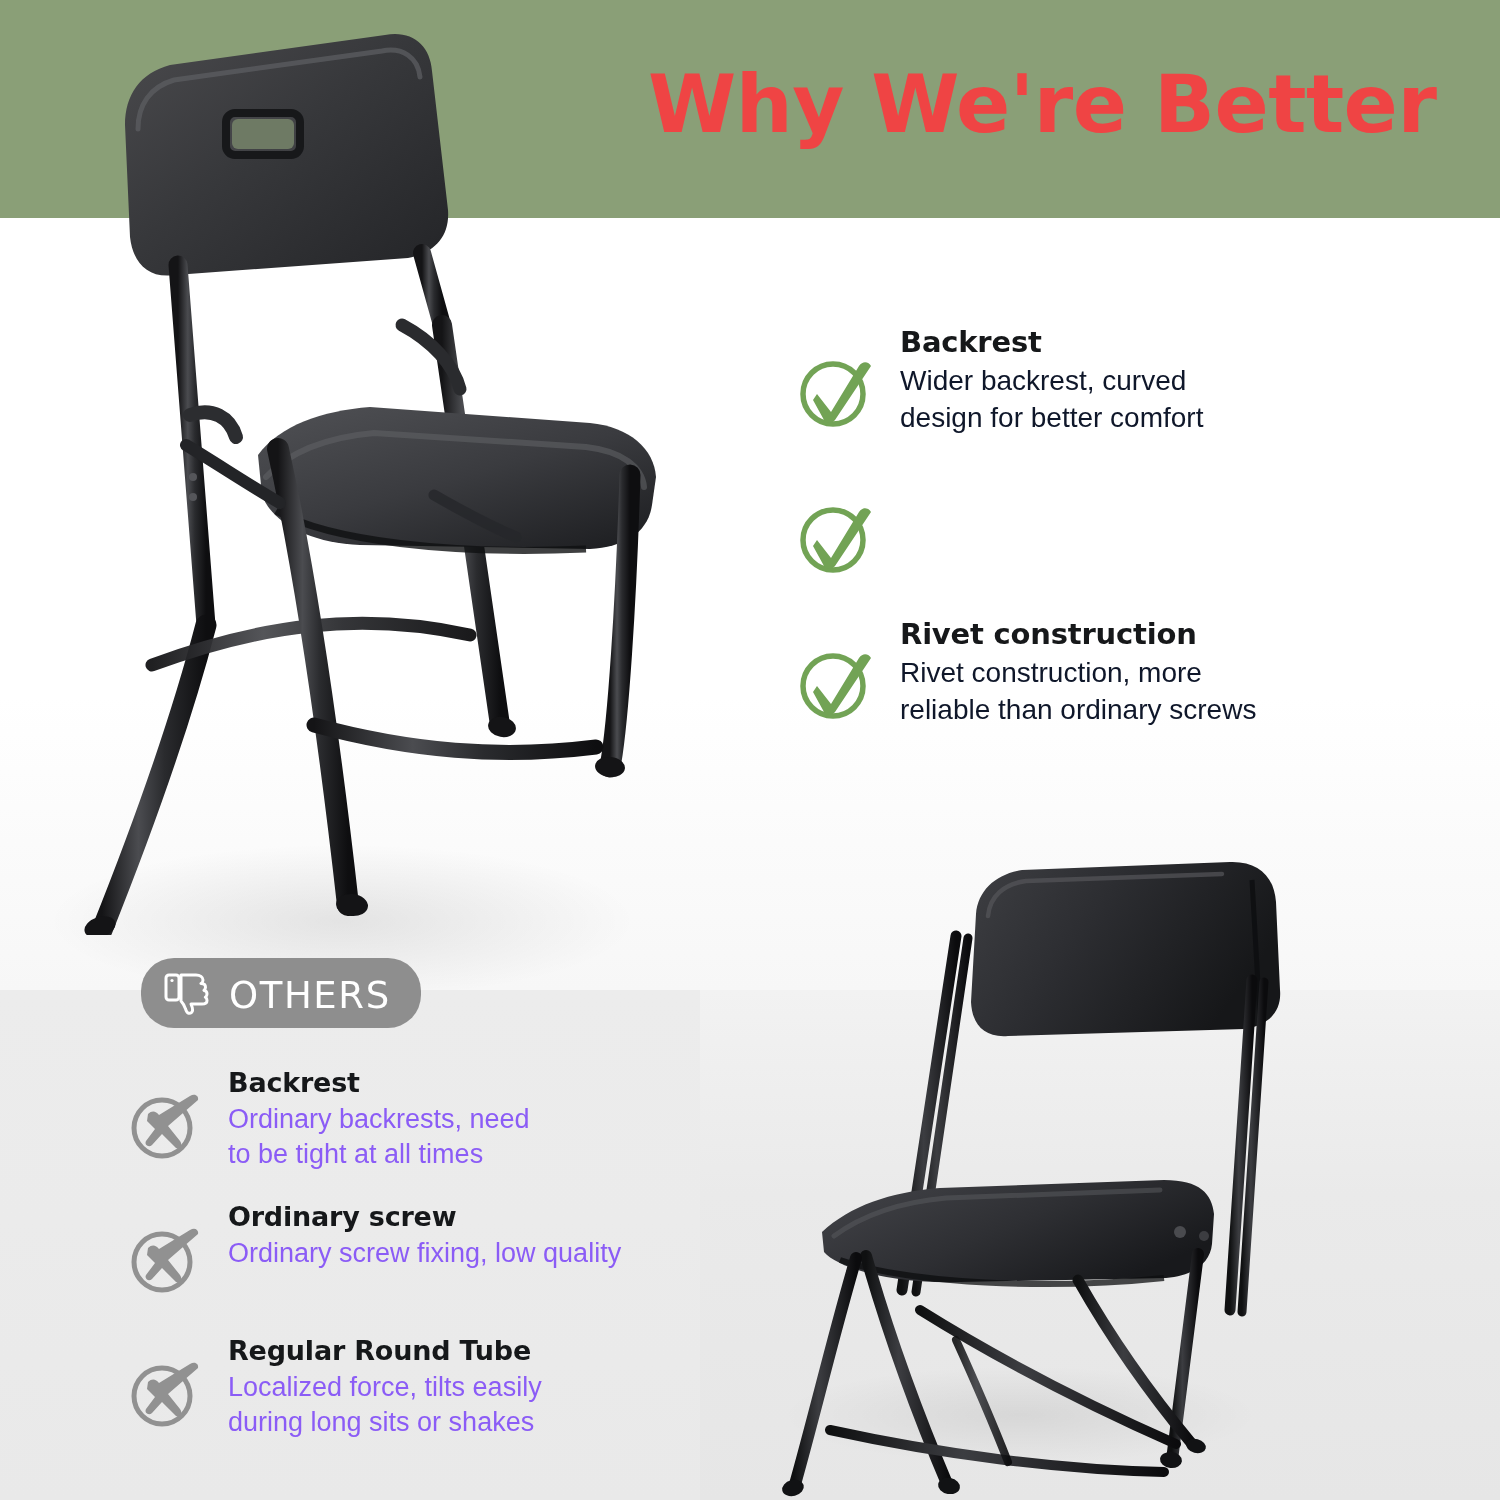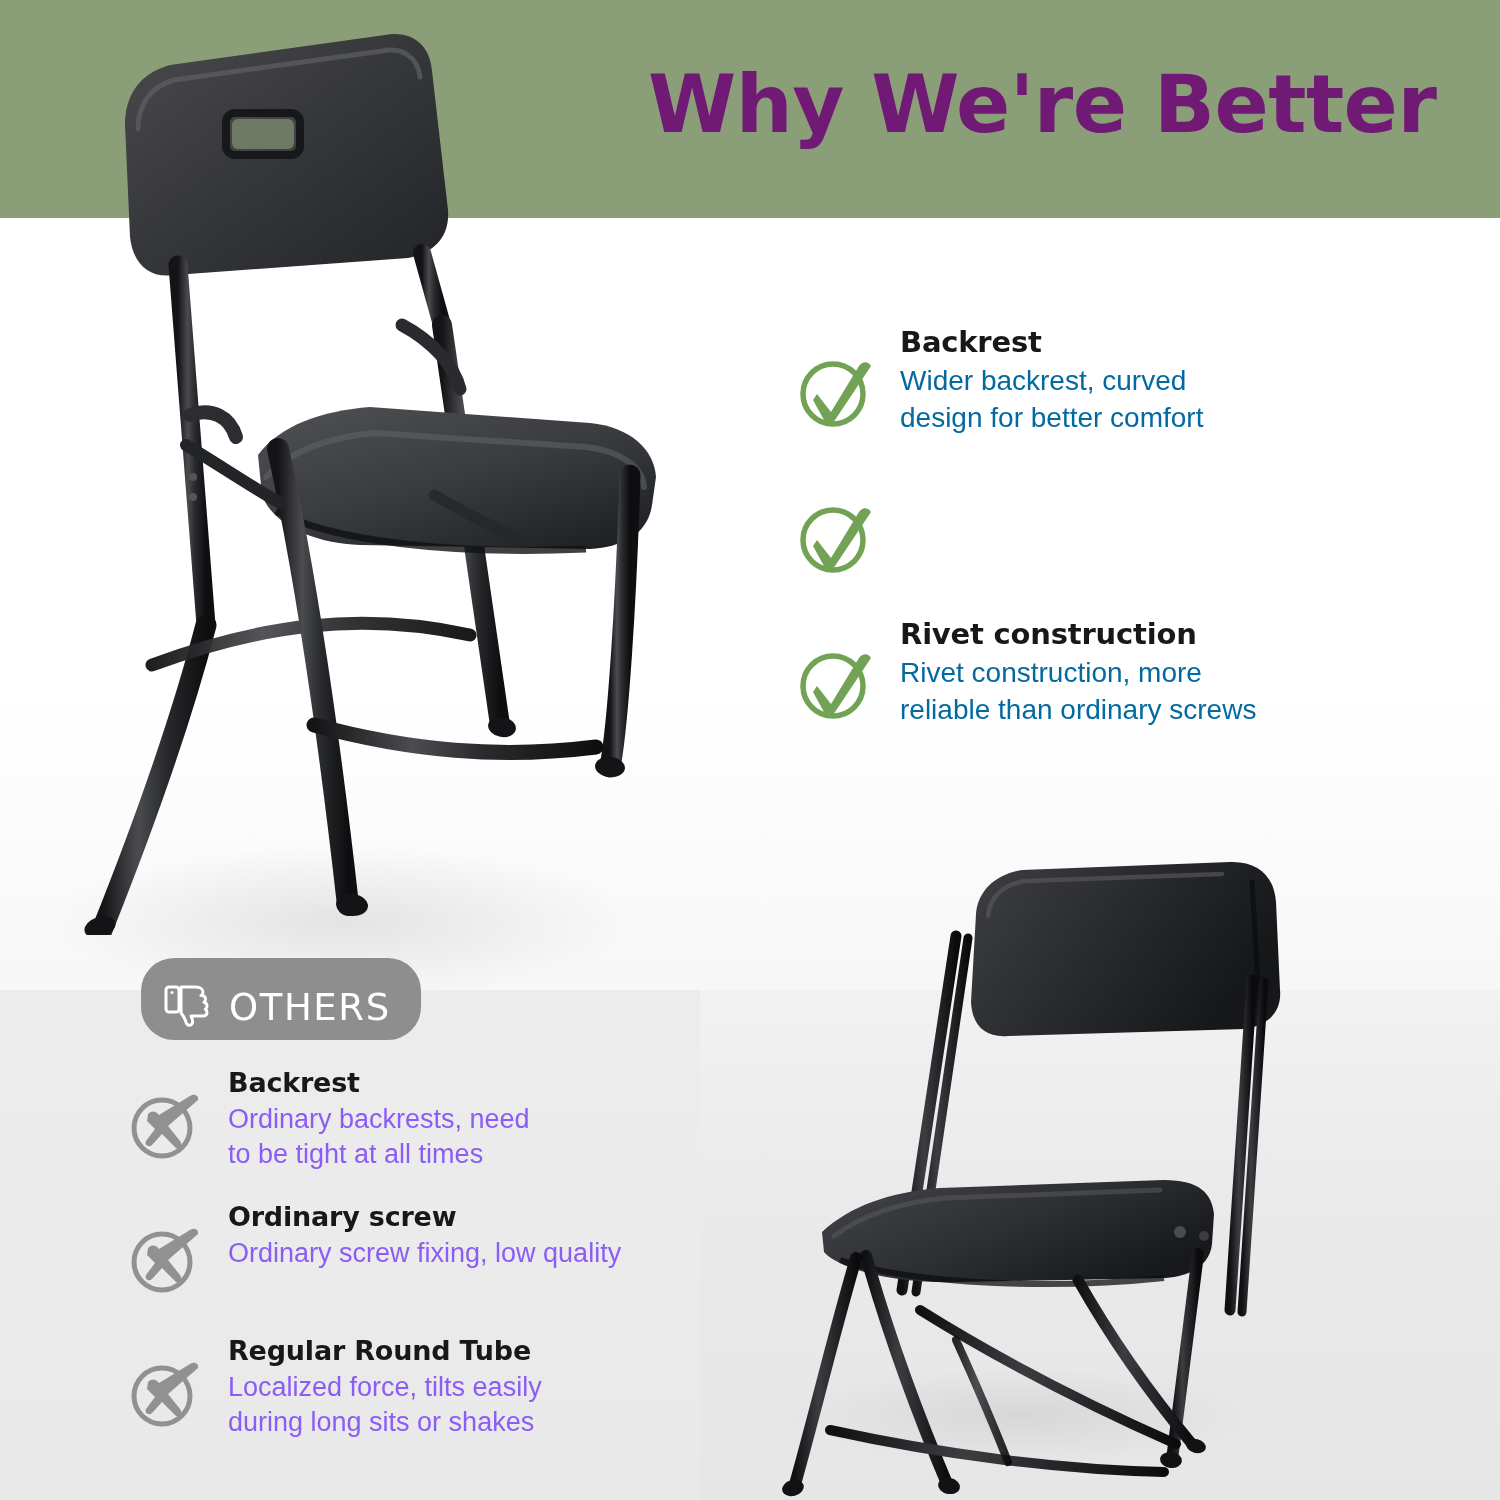--- a/index.html
+++ b/index.html
@@ -32,45 +32,45 @@
     background:radial-gradient(ellipse 340px 70px at 40% 50%, rgba(0,0,0,.07), rgba(0,0,0,0) 70%);
   }
   .wall-bottom{
     position:absolute;left:700px;top:990px;width:800px;height:510px;
     background:linear-gradient(180deg,#f2f2f2 0%,#eaeaea 40%,#e6e6e6 100%);
   }
 
   
   .title{
     position:absolute;left:648px;top:58px;
-    font-size:80px;font-weight:bold;color:#701a75;
+    font-size:80px;font-weight:bold;color:#ef4444;
     letter-spacing:-0.5px;white-space:nowrap;
     font-family:"DejaVu Sans","Liberation Sans",sans-serif;
   }
 
   
   .pros{position:absolute;left:795px;top:326px;width:620px;}
   .pro-item{position:relative;min-height:118px;margin-bottom:28px;}
   .pro-item:last-child{margin-bottom:0;}
   .pro-ico{position:absolute;left:0;top:24px;width:80px;height:80px;}
   .pro-body{margin-left:105px;}
   .pro-h{
     font-size:29px;font-weight:bold;color:#16181a;letter-spacing:-0.2px;
     line-height:1.12;margin-bottom:5px;
     font-family:"DejaVu Sans","Liberation Sans",sans-serif;
   }
   .pro-p{
-    font-size:28px;font-weight:normal;color:#0369a1;
+    font-size:28px;font-weight:normal;color:#0f172a;
     line-height:1.30;white-space:pre-line;
   }
 
   
   .others-pill{
     position:absolute;left:141px;top:958px;
-    height:66px;padding:16px 30px 0 22px;
+    height:66px;padding:4px 30px 0 22px;
     background:#8e8e8e;border-radius:33px;
     display:flex;align-items:center;gap:20px;
   }
   .others-label{
     font-size:37px;font-weight:normal;color:#ffffff;letter-spacing:1.6px;
     font-family:"DejaVu Sans","Liberation Sans",sans-serif;
   }
 
   
   .cons{position:absolute;left:128px;top:1068px;width:640px;}

